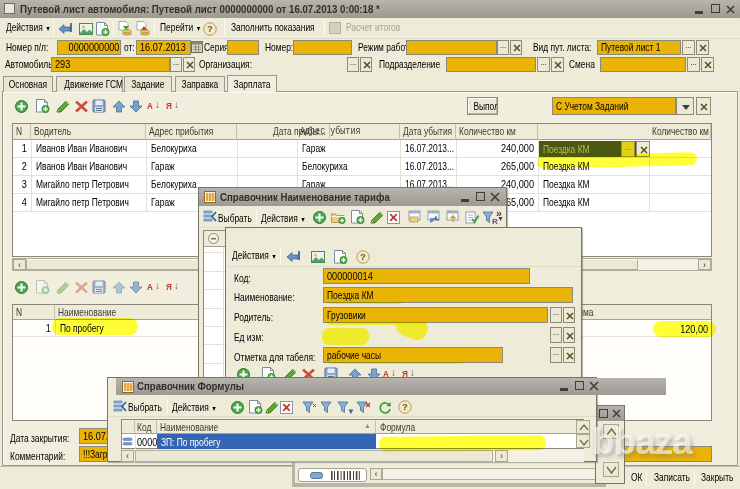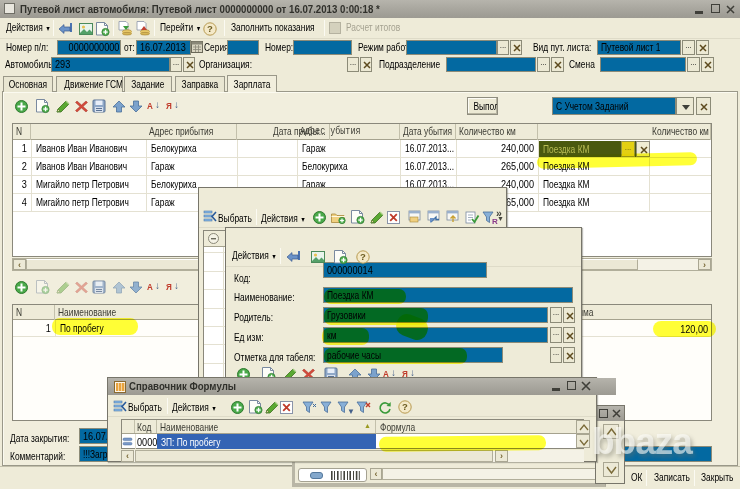--- a/index.html
+++ b/index.html
@@ -3,21 +3,21 @@
 *{margin:0;padding:0;box-sizing:border-box}
 body{font-family:"Liberation Sans",sans-serif}
 #scr{position:relative;width:740px;height:489px;background:#eeebd8;overflow:hidden;font-size:10.5px;color:#000}
 .abs{position:absolute}
 .tx{display:inline-block;transform:scaleX(.8);transform-origin:0 50%;white-space:nowrap}
 .txc{display:inline-block;transform:scaleX(.8);transform-origin:50% 50%;white-space:nowrap}
 .txt{display:inline-block;transform:scaleX(.92);transform-origin:0 50%;white-space:nowrap}
 .txn{display:inline-block;transform:scaleX(.87);transform-origin:0 50%;white-space:nowrap}
 .txnr{display:inline-block;transform:scaleX(.87);transform-origin:100% 50%;white-space:nowrap}
 .ttl{position:absolute;background:linear-gradient(180deg,#b6b4ac 0%,#a7a59d 55%,#9c9a92 100%);color:#30302b;font-weight:bold;overflow:hidden;white-space:nowrap;font-size:10.5px}
-.inp{position:absolute;background:#0369a1;border:1px solid #8c8b78;font-size:10.5px;white-space:nowrap;overflow:hidden;padding:0 3px}
+.inp{position:absolute;background:#eab308;border:1px solid #8c8b78;font-size:10.5px;white-space:nowrap;overflow:hidden;padding:0 3px}
 .b3{position:absolute;background:#ece9d4;border:1px solid #8c8b78;text-align:center;overflow:hidden}
 .lbl{position:absolute;white-space:nowrap}
 .win{position:absolute;background:#eeebd8;border:1px solid #77756a;box-shadow:1px 1px 1px rgba(90,90,80,.4)}
 .sep{position:absolute;width:1px;background:#c9c6b2;border-right:1px solid #fbfaf2}
 .hl{position:absolute;background:#ffff05;mix-blend-mode:multiply;opacity:.8}
 .hdrc{position:absolute;border-right:1px solid #c3c0ab;color:#3c3c34;padding:1px 3px;white-space:nowrap;overflow:hidden}
 .cell{position:absolute;white-space:nowrap;overflow:hidden;padding:2px 4px}
 .num{text-align:right}
 svg{position:absolute;overflow:visible}
 .sb{position:absolute;background:#ece9d6;border:1px solid #a9a692;color:#7a6a38;text-align:center;font-weight:bold}
@@ -198,20 +198,21 @@
       </svg>
     </div>
 <div class="b3" style="left:696px;top:97px;width:15px;height:18px">
       <svg style="left:3px;top:5px" width="8" height="8">
         <path d="M1 1 L7 7 M7 1 L1 7" stroke="#5d4a1e" stroke-width="1.5"></path>
       </svg>
     </div>
     <div class="abs" style="left:12px;top:123px;width:700px;height:134px;background:#fff;border:1px solid #8a887b">
       <div class="abs" style="left:0;top:0;width:698px;height:16px;background:#eeebd8;border-bottom:1px solid #a5a28e">
         <span class="hdrc" style="left:0px;top:0;width:18px;height:16px;"><span class="tx">N</span></span>
+        <span class="hdrc" style="left:18px;top:0;width:115px;height:16px;"><span class="tx">Водитель</span></span>
         <span class="hdrc" style="left:133px;top:0;width:91px;height:16px;"><span class="tx">Адрес прибытия</span></span>
         <span class="hdrc" style="left:224px;top:0;width:60px;height:16px;margin-left:33px;"><span class="tx">Дата прибы...</span></span>
         <span class="hdrc" style="left:284px;top:0;width:103px;height:16px;font-family:Liberation Mono, monospace;"><span class="tx">Адрес убытия</span></span>
         <span class="hdrc" style="left:387px;top:0;width:56px;height:16px;"><span class="tx">Дата убытия</span></span>
         <span class="hdrc" style="left:443px;top:0;width:82px;height:16px;"><span class="tx">Количество км</span></span>
         <span class="hdrc" style="left:636px;top:0;width:62px;height:16px;"><span class="tx">Количество км</span></span>
       </div>
       <div class="abs" style="left:0;top:16px;width:698px;height:18px;border-bottom:1px solid #e4e1d2">
         <span class="cell num" style="left:0px;top:0;width:18px;height:18px;padding-top:2px"><span class="txnr">1</span></span>
         <span class="cell" style="left:18px;top:0;width:115px;height:18px;border-left:1px solid #e4e1d2;padding-top:2px"><span class="tx">Иванов Иван Иванович</span></span>
@@ -332,20 +333,34 @@
   <span class="lbl" style="left:631px;top:4px"><span class="tx">ОК</span></span>
   <span class="sep" style="left:646px;top:3px;height:16px"></span>
   <span class="lbl" style="left:654px;top:4px"><span class="tx">Записать</span></span>
   <span class="sep" style="left:694px;top:3px;height:16px"></span>
   <span class="lbl" style="left:701px;top:4px"><span class="tx">Закрыть</span></span>
 </div>
 <div class="hl" style="left:537px;top:154px;width:160px;height:13px;border-radius:7px;transform:rotate(-1.4deg)"></div>
 <div class="hl" style="left:52px;top:318px;width:86px;height:17px;border-radius:8px"></div>
 <div class="hl" style="left:653px;top:321px;width:63px;height:16px;border-radius:8px"></div>
 <div class="win" id="w2" style="left:198px;top:187px;width:309px;height:243px">
+ <div class="ttl" style="left:0;top:0;width:307px;height:18px;line-height:18px">
+  <svg class="abs" style="left:5px;top:3px" width="12" height="12" viewBox="0 0 12 12">
+          <rect x=".5" y=".5" width="11" height="11" fill="#fdf6ea" stroke="#8a6a30"></rect>
+          <rect x="2" y="2" width="2.4" height="8" fill="#e8a33d"></rect>
+          <rect x="5" y="2" width="2.4" height="8" fill="#e8a33d"></rect>
+          <rect x="8" y="2" width="2.4" height="8" fill="#e8a33d"></rect>
+        </svg>
+        <span class="lbl" style="left:21px;top:0"><span class="txt">Справочник Наименование тарифа</span></span>
+  <span class="mm" style="left:262px;top:11px"></span>
+  <span class="mx" style="left:277px;top:4px"></span>
+  <svg style="left:291px;top:4px" width="10" height="10">
+          <path d="M1 1 L9 9 M9 1 L1 9" stroke="#3f3f39" stroke-width="1.6"></path>
+        </svg>
+ </div>
  <div class="abs" style="left:0;top:18px;width:307px;height:22px;border-bottom:1px solid #dedbc8">
   <span class="lbl" style="left:19px;top:6px"><span class="tx">Выбрать</span></span>
   <span class="sep" style="left:57px;top:3px;height:16px"></span>
   <span class="lbl" style="left:62px;top:6px"><span class="tx">Действия <span style="font-size:7px">▼</span></span></span>
   <span class="lbl" style="left:297px;top:1px;font-weight:bold;color:#44443c">»</span>
   <span class="lbl" style="left:298px;top:9px;font-size:7px;color:#44443c">▼</span>
  </div>
  <div class="abs" style="left:4px;top:42px;width:299px;height:196px;background:#fff;border:1px solid #8a887b">
   <div class="abs" style="left:0;top:0;width:297px;height:16px;background:#eeebd8;border-bottom:1px solid #a5a28e">
     <svg style="left:4px;top:2px" width="11" height="11">
@@ -423,33 +438,32 @@
         <path d="M1 1 H11 L7.5 6 V11.5 L4.5 9.5 V6 Z" fill="#88b0d8" stroke="#4a6f9a" stroke-width=".8"></path>
         <text x="10" y="13" font-size="8" font-weight="bold" fill="#8a3a8a" font-family="Liberation Sans">R</text>
       </svg>
     </div>
 <div class="win" id="w3" style="left:225px;top:227px;width:357px;height:213px">
  <div class="abs" style="left:0;top:18px;width:355px;height:21px;border-bottom:1px solid #dedbc8">
   <span class="lbl" style="left:6px;top:3px"><span class="tx">Действия <span style="font-size:7px">▼</span></span></span>
   <span class="sep" style="left:54px;top:2px;height:16px"></span>
  </div>
  <span class="lbl" style="left:8px;top:44px"><span class="tx">Код:</span></span>
- <div class="inp" style="left:97px;top:34px;width:164px;height:16px;line-height:14px"><span class="txn">000000014</span></div>
+ <div class="inp" style="left:97px;top:40px;width:207px;height:16px;line-height:14px"><span class="txn">000000014</span></div>
  <span class="lbl" style="left:8px;top:63px"><span class="tx">Наименование:</span></span>
  <div class="inp" style="left:97px;top:59px;width:250px;height:16px;line-height:14px"><span class="tx">Поездка КМ</span></div>
  <span class="lbl" style="left:8px;top:83px"><span class="tx">Родитель:</span></span>
  <div class="inp" style="left:97px;top:79px;width:225px;height:16px;line-height:14px"><span class="tx">Грузовики</span></div>
  <div class="b3" style="left:324px;top:79px;width:12px;height:16px;font-size:8px;line-height:10px">...</div>
  <div class="b3" style="left:337px;top:79px;width:12px;height:16px">
         <svg style="left:2px;top:4px" width="8" height="8">
           <path d="M1 1 L7 7 M7 1 L1 7" stroke="#5d4a1e" stroke-width="1.5"></path>
         </svg>
       </div>
  <span class="lbl" style="left:8px;top:103px"><span class="tx">Ед изм:</span></span>
- <div class="inp" style="left:97px;top:99px;width:225px;height:16px;line-height:14px"><span class="tx">км</span></div>
  <div class="b3" style="left:324px;top:99px;width:12px;height:16px;font-size:8px;line-height:10px">...</div>
  <div class="b3" style="left:337px;top:99px;width:12px;height:16px">
         <svg style="left:2px;top:4px" width="8" height="8">
           <path d="M1 1 L7 7 M7 1 L1 7" stroke="#5d4a1e" stroke-width="1.5"></path>
         </svg>
       </div>
  <span class="lbl" style="left:8px;top:123px"><span class="tx">Отметка для табеля:</span></span>
  <div class="inp" style="left:97px;top:119px;width:180px;height:16px;line-height:14px"><span class="tx">рабочие часы</span></div>
  <div class="b3" style="left:324px;top:119px;width:12px;height:16px;font-size:8px;line-height:10px">...</div>
  <div class="b3" style="left:337px;top:119px;width:12px;height:16px">
@@ -559,21 +573,21 @@
         </svg>
       </div>
   <div class="sb" style="left:7px;top:56px;width:16px;height:15px">
         <svg style="left:3px;top:4px" width="9" height="6">
           <path d="M0 0 L4.5 6 L9 0" fill="none" stroke="#7a6a38" stroke-width="1.4"></path>
         </svg>
       </div>
 </div>
 
 <div class="win" id="w5" style="left:107px;top:377px;width:490px;height:85px">
- <div class="ttl" style="left:0;top:0;width:508px;height:17px;line-height:17px">
+ <div class="ttl" style="left:8px;top:0;width:550px;height:17px;line-height:17px">
   <svg class="abs" style="left:6px;top:3px" width="12" height="12" viewBox="0 0 12 12">
           <rect x=".5" y=".5" width="11" height="11" fill="#fdf6ea" stroke="#8a6a30"></rect>
           <rect x="2" y="2" width="2.4" height="8" fill="#e8a33d"></rect>
           <rect x="5" y="2" width="2.4" height="8" fill="#e8a33d"></rect>
           <rect x="8" y="2" width="2.4" height="8" fill="#e8a33d"></rect>
         </svg>
         <span class="lbl" style="left:21px;top:0"><span class="txt">Справочник Формулы</span></span>
   <span class="mm" style="left:444px;top:10px"></span>
   <span class="mx" style="left:459px;top:3px"></span>
   <svg style="left:473px;top:3px" width="10" height="10">

